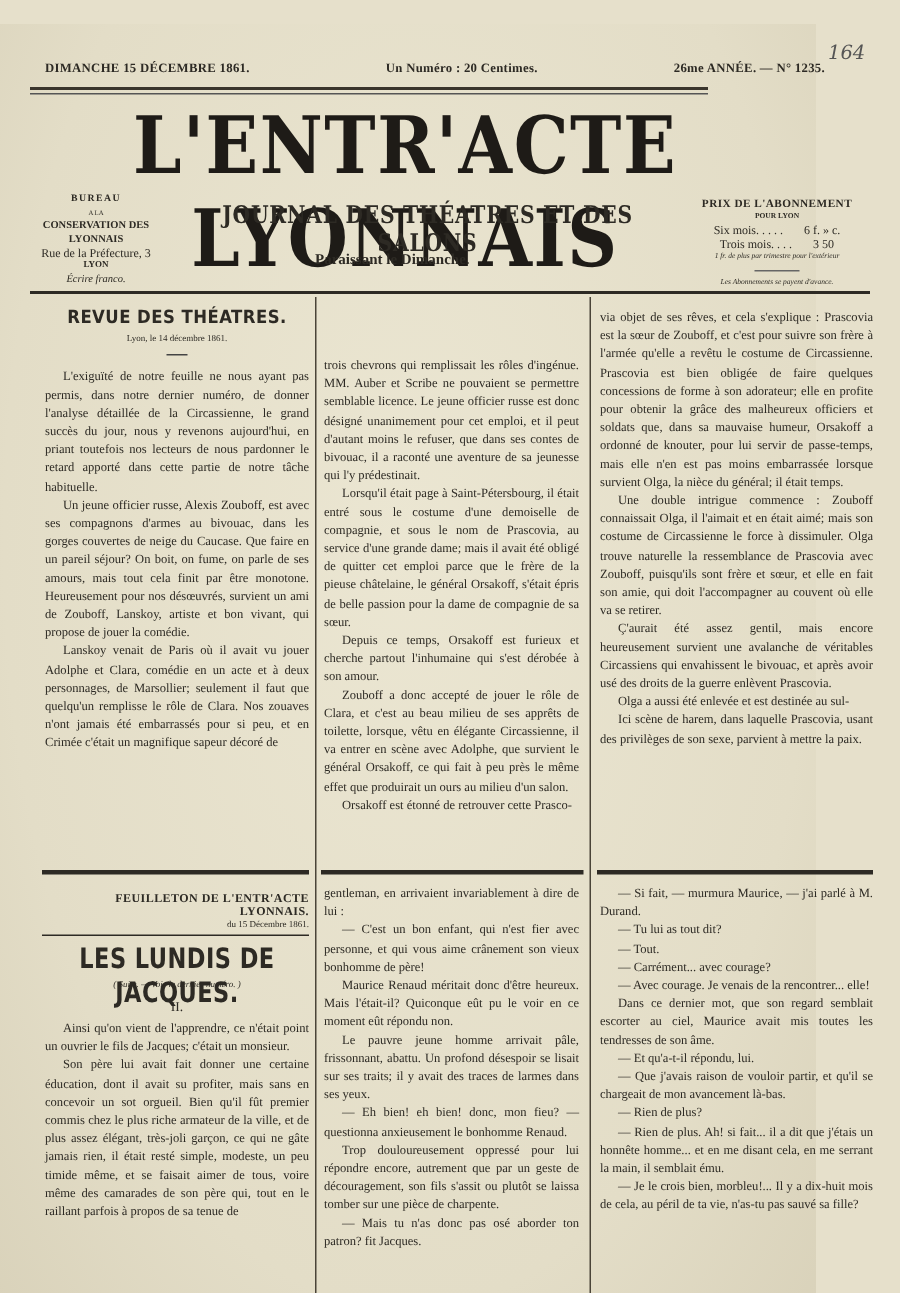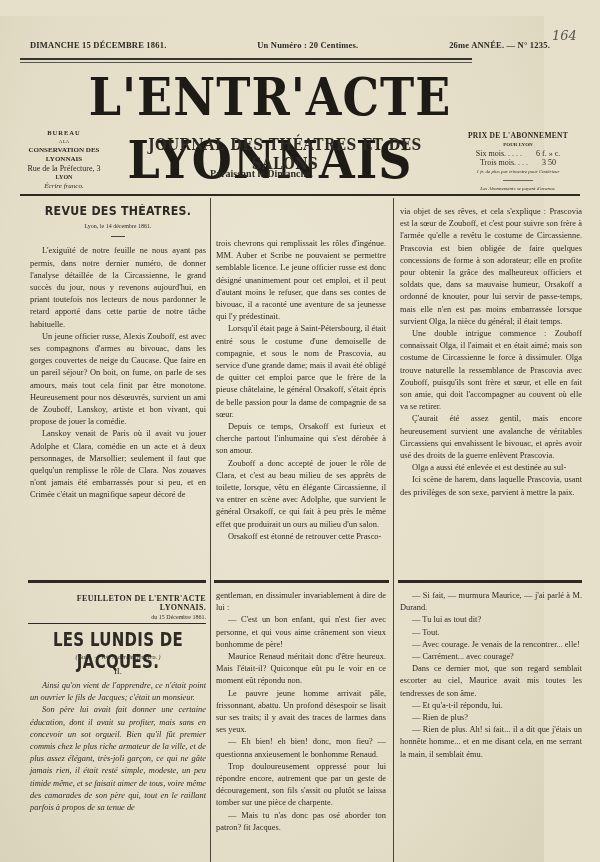--- a/index.html
+++ b/index.html
@@ -54,21 +54,21 @@
   .hrule-thin { position:absolute; height:1px; background:#2d2a24; }
   .feui { position:absolute; left:30px; top:578px; width:176px; text-align:right; }
   .feui .f1 { font-weight:bold; font-size:8px; letter-spacing:0.3px; }
   .feui .f2 { font-size:6px; margin-top:2px; }
   .lundis { position:absolute; left:30px; top:612px; width:176px; text-align:center; font-family:"DejaVu Sans", sans-serif; font-weight:bold; font-size:15px; transform:scaleY(1.25); transform-origin:top center; letter-spacing:0.3px; }
   .suite { position:absolute; left:30px; top:638px; width:176px; text-align:center; font-size:6px; font-style:italic; }
   .chap { position:absolute; left:30px; top:650px; width:176px; text-align:center; font-size:9px; }
   .fcol { position:absolute; font-size:8.4px; line-height:12.2px; text-align:justify; }
   .fcol p { margin:0; text-indent:12px; }
   .fcol p.noind { text-indent:0; }
-  .f1col { left:30px; top:664px; width:176px;font-style:italic; }
+  .f1col { left:30px; top:664px; width:176px; }
   .f2col { left:216px; top:574px; width:170px; }
   .f3col { left:400px; top:574px; width:182px; }
 </style>
 </head>
 <body>
 
 <div class="page">
 
   <div class="topline">
     <span>DIMANCHE 15 DÉCEMBRE 1861.</span>
@@ -151,34 +151,36 @@
   <div class="lundis">LES LUNDIS DE JACQUES.</div>
   <div class="suite">( Suite. — Voir le dernier numéro. )</div>
   <div class="chap">II.</div>
 
   <div class="fcol f1col">
     <p>Ainsi qu'on vient de l'apprendre, ce n'était point un ouvrier le fils de Jacques; c'était un monsieur.</p>
     <p>Son père lui avait fait donner une certaine éducation, dont il avait su profiter, mais sans en concevoir un sot orgueil. Bien qu'il fût premier commis chez le plus riche armateur de la ville, et de plus assez élégant, très-joli garçon, ce qui ne gâte jamais rien, il était resté simple, modeste, un peu timide même, et se faisait aimer de tous, voire même des camarades de son père qui, tout en le raillant parfois à propos de sa tenue de</p>
   </div>
 
   <div class="fcol f2col">
-    <p class="noind">gentleman, en dissimuler invariablement à dire de lui :</p>
+    <p class="noind">gentleman, en arrivaient invariablement à dire de lui :</p>
     <p>— C'est un bon enfant, qui n'est fier avec personne, et qui vous aime crânement son vieux bonhomme de père!</p>
     <p>Maurice Renaud méritait donc d'être heureux. Mais l'était-il? Quiconque eût pu le voir en ce moment eût répondu non.</p>
     <p>Le pauvre jeune homme arrivait pâle, frissonnant, abattu. Un profond désespoir se lisait sur ses traits; il y avait des traces de larmes dans ses yeux.</p>
     <p>— Eh bien! eh bien! donc, mon fieu? — questionna anxieusement le bonhomme Renaud.</p>
     <p>Trop douloureusement oppressé pour lui répondre encore, autrement que par un geste de découragement, son fils s'assit ou plutôt se laissa tomber sur une pièce de charpente.</p>
     <p>— Mais tu n'as donc pas osé aborder ton patron? fit Jacques.</p>
   </div>
 
   <div class="fcol f3col">
     <p>— Si fait, — murmura Maurice, — j'ai parlé à M. Durand.</p>
     <p>— Tu lui as tout dit?</p>
     <p>— Tout.</p>
+    <p>— Carrément... avec courage?</p>
     <p>— Avec courage. Je venais de la rencontrer... elle!</p>
-    <p>— Carrément... avec courage?</p>
     <p>Dans ce dernier mot, que son regard semblait escorter au ciel, Maurice avait mis toutes les tendresses de son âme.</p>
     <p>— Et qu'a-t-il répondu, lui.</p>
+    <p>— Que j'avais raison de vouloir partir, et qu'il se chargeait de mon avancement là-bas.</p>
     <p>— Rien de plus?</p>
     <p>— Rien de plus. Ah! si fait... il a dit que j'étais un honnête homme... et en me disant cela, en me serrant la main, il semblait ému.</p>
+    <p>— Je le crois bien, morbleu!... Il y a dix-huit mois de cela, au péril de ta vie, n'as-tu pas sauvé sa fille?</p>
   </div>
 
 </div>
 
 </body></html>

